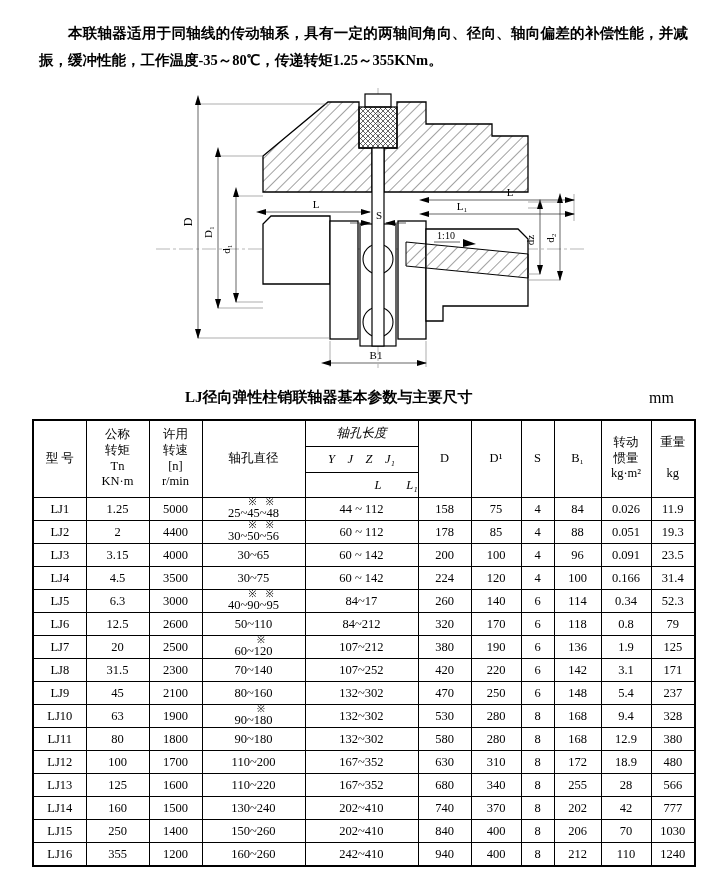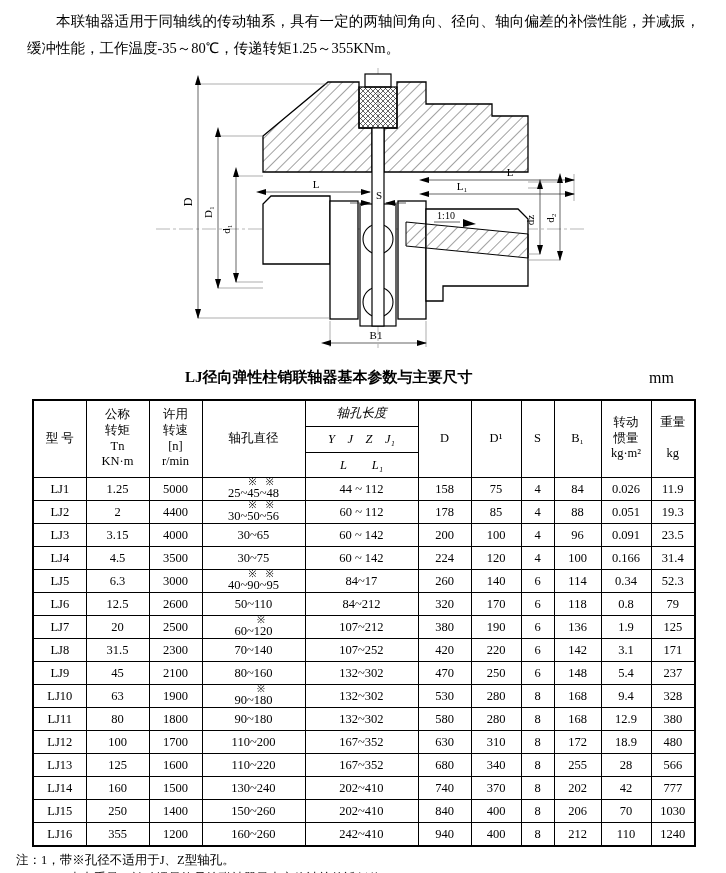--- a/index.html
+++ b/index.html
@@ -1,31 +1,31 @@
 <!DOCTYPE html>
 <html><head>
 <meta charset="utf-8">
 <style>
   html,body{margin:0;padding:0;background:#fff;color:#000;}
   .page{width:726px;height:873px;background:#fff;font-family:"Liberation Serif",serif;overflow:hidden;position:relative;}
-  .intro{margin:0;padding:8px 26px 0 27px;font-size:14.5px;line-height:1.85;text-indent:2em;text-align:justify;}
+  .intro{margin:12px;padding:8px 26px 0 27px;font-size:14.5px;line-height:1.85;text-indent:2em;text-align:justify;font-weight:bold;}
   .diagram-wrap{height:292px;margin-top:4px;position:relative;}
   .diagram-wrap svg{position:absolute;left:148px;top:0;}
   .caption-row{display:flex;justify-content:space-between;align-items:flex-end;padding:10px 52px 6px 185px;}
   .caption{font-family:Liberation Serif, serif;font-weight:bold;font-size:15px;}
   .unit{font-size:16px;}
   table.params{border-collapse:collapse;margin:6px auto 0 32px;width:662px;table-layout:fixed;
     font-size:12.5px;text-align:center;border:2px solid #000;}
   table.params th,table.params td{border:1px solid #000;padding:0;font-weight:normal;vertical-align:middle;}
   table.params td{height:22px;line-height:20px;}
   thead th{height:76px;}
   .hl{white-space:pre-line;line-height:1.25;display:block;}
   .len-cell{padding:0;font-style:italic;}
   .len-top,.len-mid{height:25px;line-height:25px;border-bottom:1px solid #000;}
-  .len-bot{height:24px;line-height:24px;}
+  .len-bot{height:24px;line-height:24px;text-align:right;}
   .marks{height:9px;line-height:9px;font-size:9.5px;text-align:center;padding-left:1.6em;overflow:visible;}
   .val2{height:12px;line-height:12px;}
   .notes{padding-top:4px;font-size:12.5px;line-height:1.5;}
   .note1{padding-left:16px;}
   .note2{padding-left:50px;}
   svg text{font-family:"Liberation Serif",serif;fill:#000;}
 </style>
 </head>
 <body>
 

